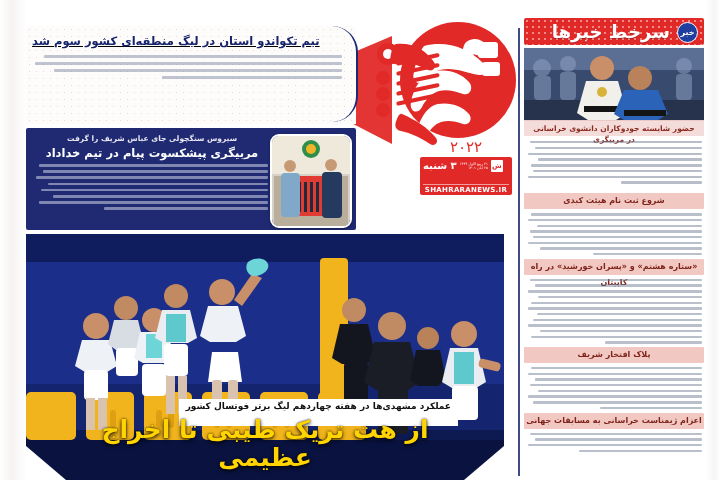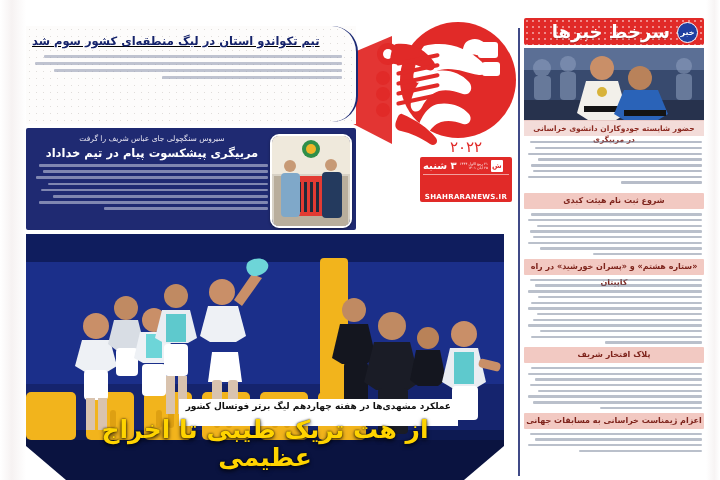--- a/index.html
+++ b/index.html
@@ -29,21 +29,21 @@
      line-height:14px;direction:ltr;}
   .date-card{margin-top:3px;background:#e12a28;border-radius:2px;padding:3px 3px 1px;}
   .date-row{display:flex;align-items:center;justify-content:flex-end;gap:3px;}
   .date-day{color:#fff;font-size:10px;font-weight:bold;line-height:10px;}
   .date-mini{color:#fff;font-size:3.6px;line-height:4.2px;text-align:right;
      opacity:.95;}
   .date-sq{width:12px;height:12px;background:#fff;border-radius:1px;
      display:flex;align-items:center;justify-content:center;}
   .date-sq b{color:#e12a28;font-size:7px;}
   .date-site{color:#fff;font-size:7px;font-weight:bold;letter-spacing:.3px;
-     border-top:1px solid rgba(255,255,255,.55);margin-top:2px;padding-top:18px;
+     border-top:1px solid rgba(255,255,255,.55);margin-top:12px;padding-top:1px;
      direction:ltr;}
 
   
   .story-top{position:absolute;left:0;top:10px;width:330px;height:98px;
     background:#fdfcfb;}
   .dot-grid{position:absolute;inset:0;
     background-image:radial-gradient(#d6d2cf 0.7px, transparent 0.7px);
     background-size:7px 7px;opacity:.75;}
   .story-top .inner{position:absolute;left:6px;top:8px;right:14px;text-decoration:underline;}
   .h-top{font-size:11.5px;font-weight:bold;color:#15236b;text-align:left;
@@ -51,21 +51,21 @@
   .body-lines{margin-top:6px;}
   .ln{height:3px;background:#9aa0b4;opacity:.62;border-radius:1px;margin-bottom:4px;}
   .curve{position:absolute;right:-2px;top:0;width:26px;height:96px;
     border-right:2px solid #1c2a74;border-top-right-radius:26px;
     border-bottom-right-radius:26px;}
 
   
   .story-blue{position:absolute;left:0;top:112px;width:330px;height:102px;
     background:#1f2a72;border-radius:2px;overflow:hidden;}
   .sb-kicker{position:absolute;right:86px;top:6px;left:8px;color:#e8e6f2;
-    font-size:7.5px;text-align:center;line-height:9px;}
+    font-size:7.5px;text-align:center;line-height:9px;font-weight:bold;}
   .sb-head{position:absolute;right:86px;top:18px;left:8px;color:#ffffff;
     font-size:11.5px;font-weight:bold;text-align:center;line-height:14px;
     letter-spacing:-.2px;}
   .sb-body{position:absolute;right:88px;top:36px;left:8px;}
   .sb-body .ln{background:#cfd3e6;opacity:.55;height:2.6px;margin-bottom:3.6px;}
   .sb-photo{position:absolute;right:4px;top:6px;width:78px;height:90px;
     border-radius:9px;border:2px solid #fff;overflow:hidden;
     box-shadow:0 1px 3px rgba(0,0,0,.35);}
 
   

